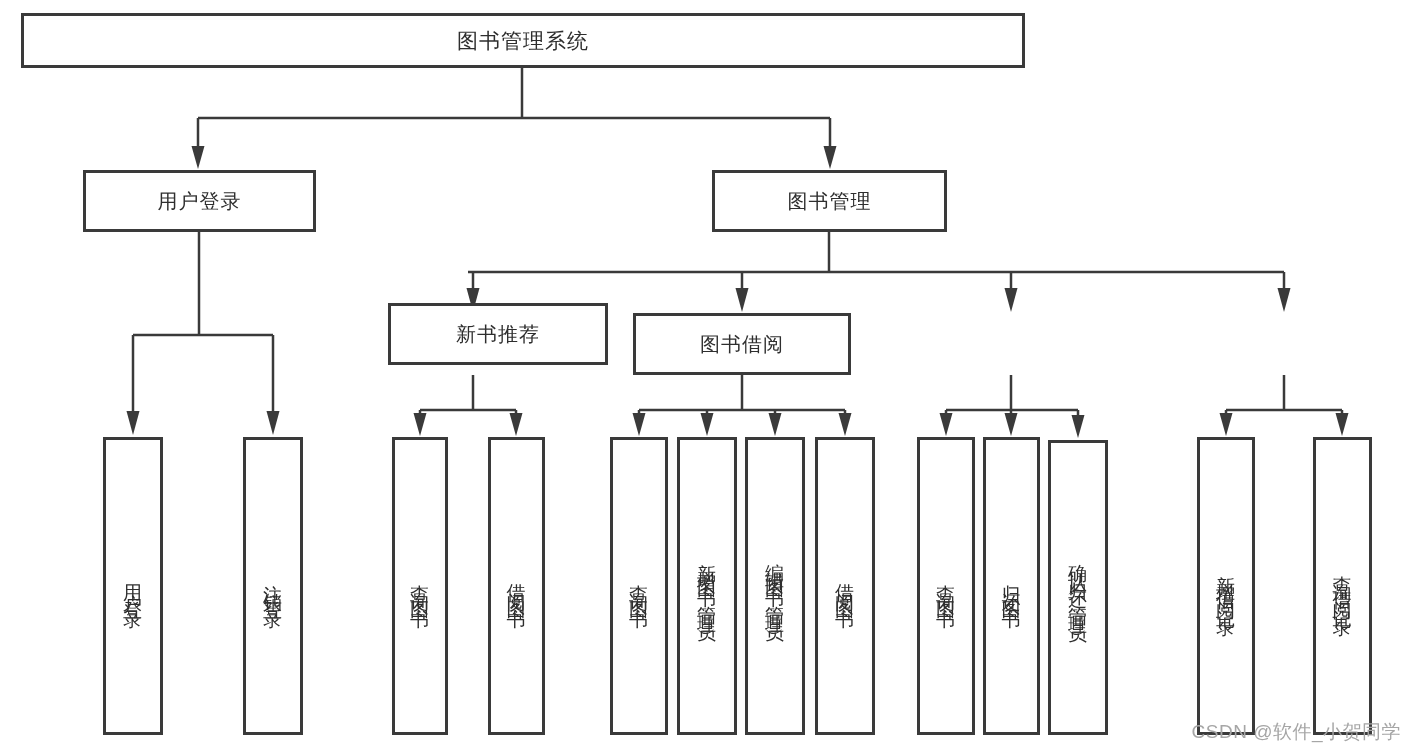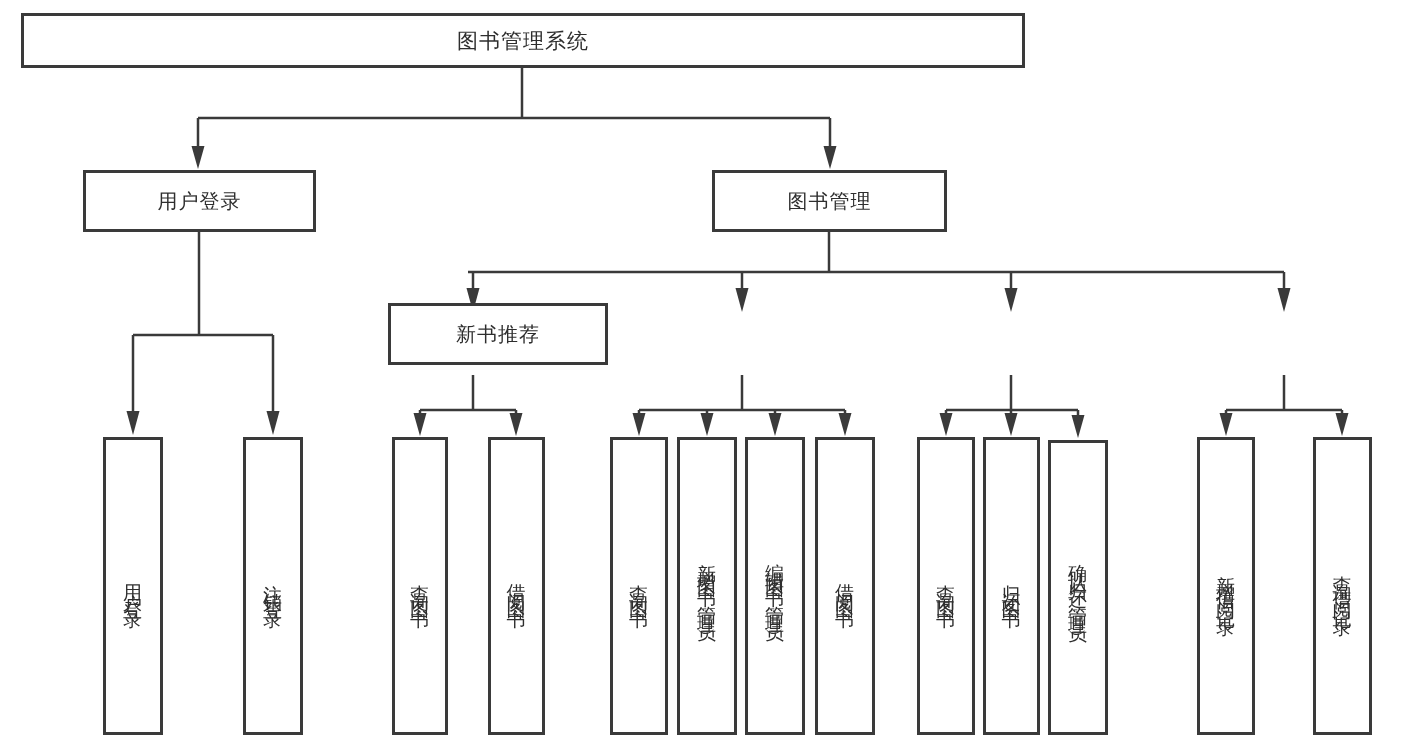--- a/index.html
+++ b/index.html
@@ -157,20 +157,21 @@
       <polygon points="1335.5,413 1348.5,413 1342,436"></polygon>
     </g>
   </svg>
 
   <div class="node root-node" style="left:21px; top:13px; width:1004px; height:55px;">图书管理系统</div>
 
   <div class="node" style="left:83px; top:170px; width:233px; height:62px;">用户登录</div>
   <div class="node" style="left:712px; top:170px; width:235px; height:62px;">图书管理</div>
 
   <div class="node" style="left:363px; top:303px; width:220px; height:62px;margin-left:25px;">新书推荐</div>
+  <div class="node" style="left:633px; top:313px; width:218px; height:62px;">图书借阅</div>
 
   <div class="vnode" style="left:103px; top:437px; width:60px; height:298px;">
     <div class="vtext">用户登录</div>
   </div>
   <div class="vnode" style="left:243px; top:437px; width:60px; height:298px;">
     <div class="vtext">注销登录</div>
   </div>
 
   <div class="vnode" style="left:392px; top:437px; width:56px; height:298px;">
     <div class="vtext">查询图书</div>
@@ -202,14 +203,15 @@
     <div class="vtext">确认归还（管理员）</div>
   </div>
 
   <div class="vnode" style="left:1197px; top:437px; width:58px; height:298px;">
     <div class="vtext">新增借阅记录</div>
   </div>
   <div class="vnode" style="left:1313px; top:437px; width:59px; height:298px;">
     <div class="vtext">查询借阅记录</div>
   </div>
 
+  <div class="watermark">CSDN @软件_小贺同学</div>
 
 </div>
 
 </body></html>

